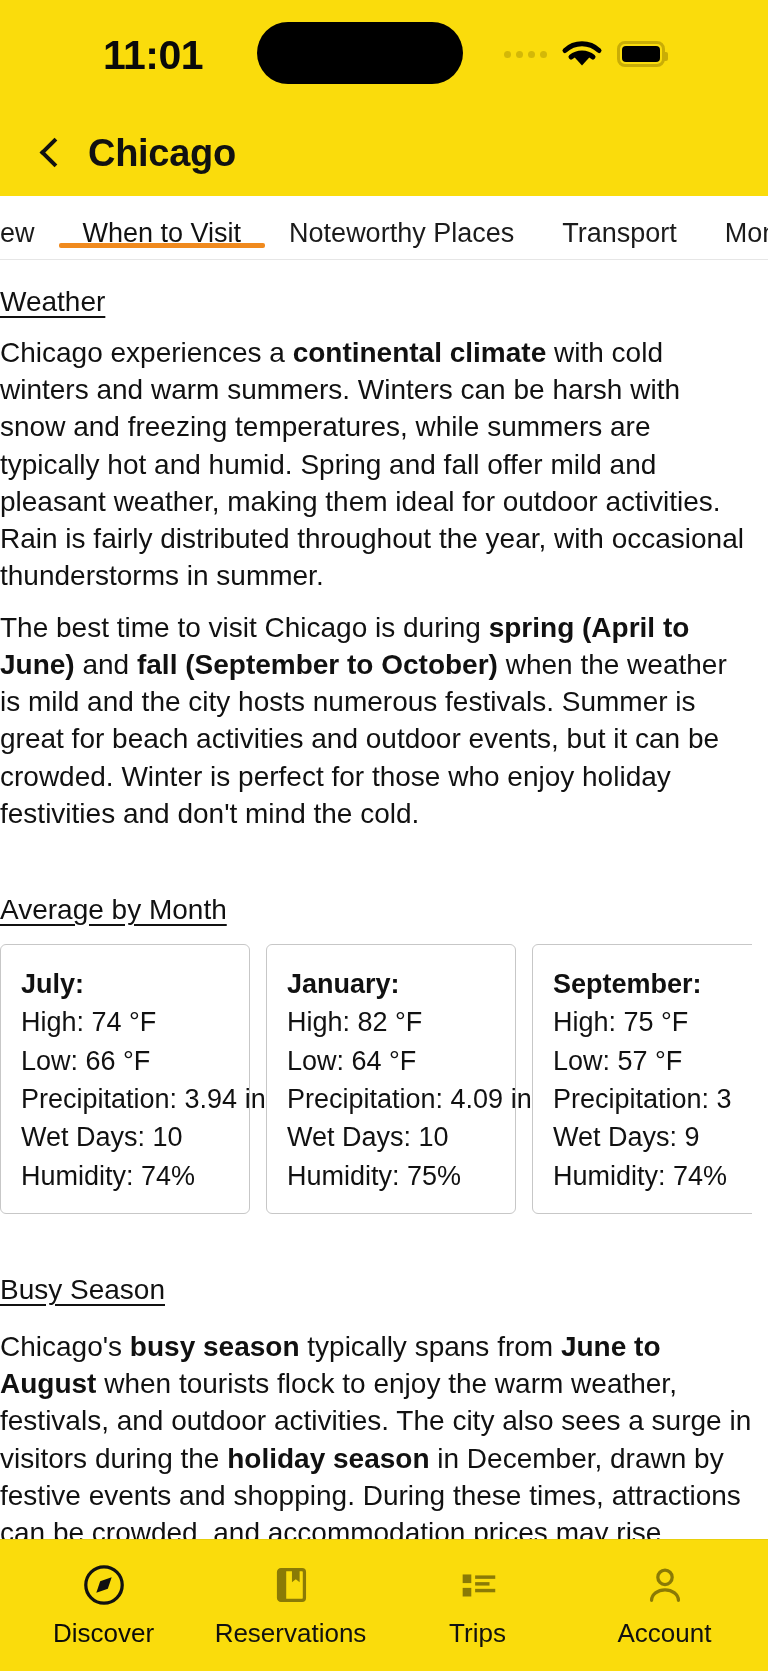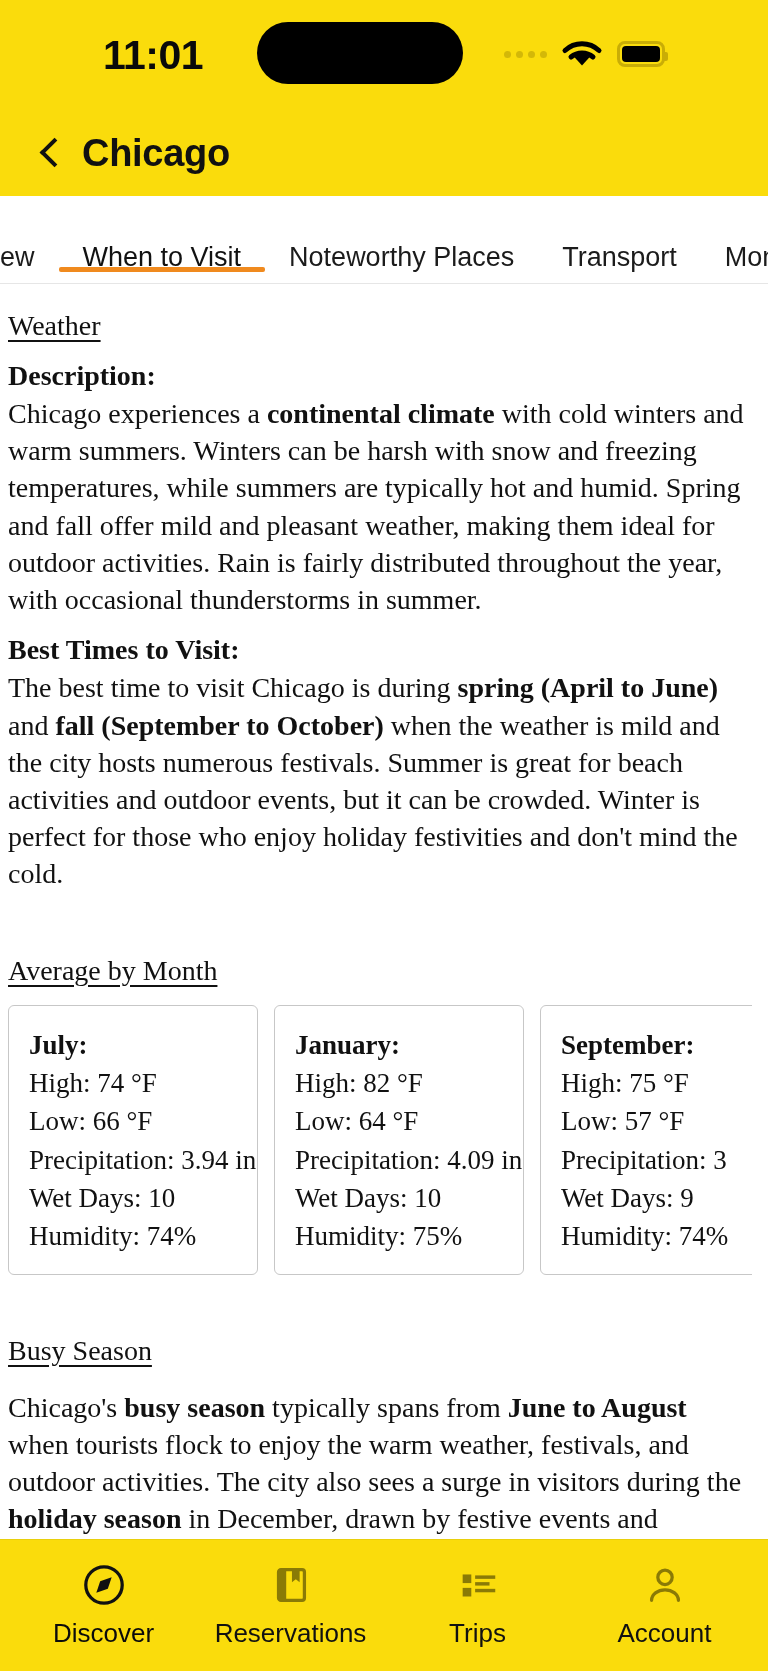--- a/index.html
+++ b/index.html
@@ -42,40 +42,39 @@
   .batt::after {
     content: ""; position: absolute; right: -6px; top: 8px;
     width: 4px; height: 9px; background: #c9ad06; border-radius: 0 2px 2px 0;
   }
   .batt i { display: block; width: 100%; height: 100%; background: #000; border-radius: 4px; }
 
   
   .navbar {
     background: #FADC0C;
     position: absolute; left: 0; top: 110px; width: 100%; height: 86px;
-    display: flex; align-items: center; padding-left: 40px; gap: 22px;
+    display: flex; align-items: center; padding-left: 40px; gap: 28px;
   }
   .back-chevron { width: 20px; height: 34px; position: relative; cursor: pointer; }
   .back-chevron::before {
     content: ""; position: absolute; left: 4px; top: 6px;
     width: 17px; height: 17px;
     border-left: 4px solid #111; border-bottom: 4px solid #111;
     transform: rotate(45deg);
   }
   .city-title { font-size: 38px; font-weight: 700; color: #111; letter-spacing: -0.3px; }
 
   
   .tabs-wrap {
     flex: 0 0 auto;
     height: 64px;
     border-bottom: 1px solid #e6e6e6;
     background: #fff;
     overflow: hidden;
     position: relative;
-    margin-top: 24px;
   }
   .tabs {
     display: flex; align-items: flex-start; height: 100%;
     padding-left: 0; white-space: nowrap;
     margin-left: -24px;
   }
   .tab {
     position: relative;
     font-size: 27px; color: #1b1b1b;
     padding: 22px 24px 0 24px;
@@ -86,23 +85,22 @@
   .tab.active { color: #111; }
   .tab.active::after {
     content: ""; position: absolute; left: 0; right: 0; bottom: 11px; height: 5px;
     background: #F08A1E; border-radius: 2px;
   }
 
   
   .content {
     flex: 1 1 auto;
     overflow: hidden;
-    padding: 26px 16px 0 8px;
+    padding: 26px 16px 0 0;
     background: #fff;
-    font-family: Liberation Serif, serif;
   }
   .sec-head {
     font-size: 28px; color: #111; text-decoration: underline;
     text-underline-offset: 5px; margin-bottom: 16px;
   }
   .blk { margin-bottom: 14px; }
   .blk-label { font-size: 28px; font-weight: 700; color: #111; line-height: 1.32; }
   .para {
     font-size: 28px; color: #111; line-height: 1.33;
   }
@@ -183,26 +181,24 @@
         <div class="tab"><span>Transport</span></div>
         <div class="tab"><span>Money</span></div>
       </div>
   </div>
 
   <div class="content">
 
     <div class="sec-head">Weather</div>
 
     <div class="blk">
-      <div class="blk-label">Description:</div>
       <div class="para" id="desc-para"><span>Chicago experiences a </span><b>continental climate</b><span> with cold winters and warm summers. Winters can be harsh with snow and freezing temperatures, while summers are typically hot and humid. Spring and fall offer mild and pleasant weather, making them ideal for outdoor activities. Rain is fairly distributed throughout the year, with occasional thunderstorms in summer.</span></div>
     </div>
 
     <div class="blk">
-      <div class="blk-label">Best Times to Visit:</div>
       <div class="para" id="best-para"><span>The best time to visit Chicago is during </span><b>spring (April to June)</b><span> and </span><b>fall (September to October)</b><span> when the weather is mild and the city hosts numerous festivals. Summer is great for beach activities and outdoor events, but it can be crowded. Winter is perfect for those who enjoy holiday festivities and don't mind the cold.</span></div>
     </div>
 
     <div class="sec-head month">Average by Month</div>
     <div class="cards" id="month-cards">
         <div class="card">
           <div class="m-name">July:</div>
           <div class="m-row">High: 74 °F</div>
           <div class="m-row">Low: 66 °F</div>
           <div class="m-row">Precipitation: 3.94 in</div>

